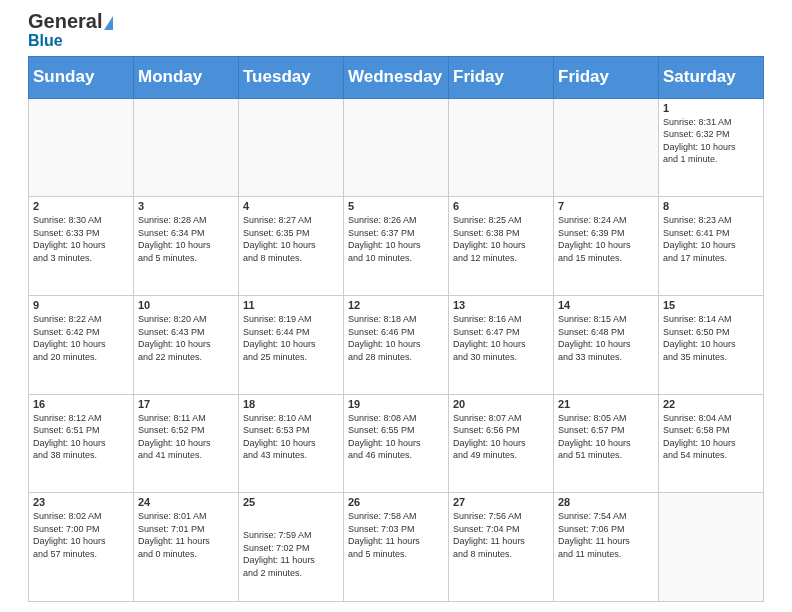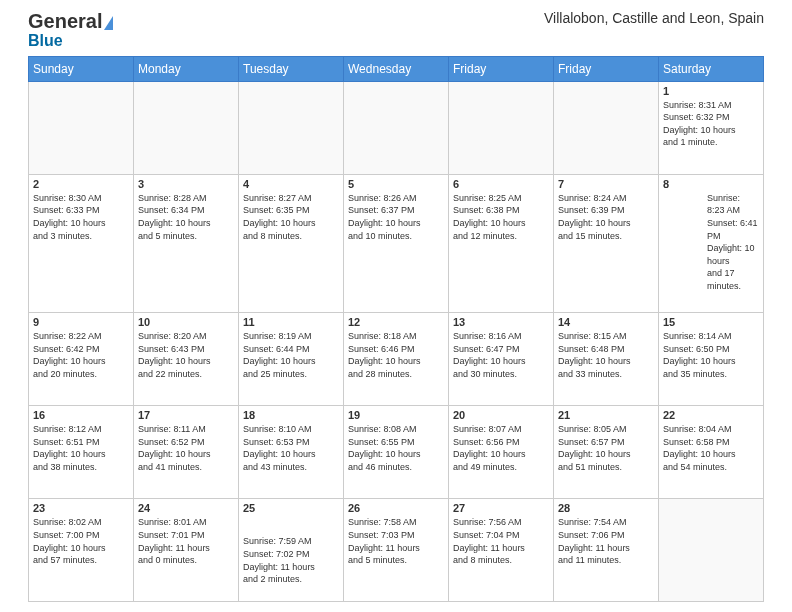--- a/index.html
+++ b/index.html
@@ -44,26 +44,26 @@
     .calendar {
       flex: 1;
       border: 1px solid #ccc;
       border-collapse: collapse;
       width: 100%;
       table-layout: fixed;
     }
     .calendar th {
       background: #4a90d9;
       color: #fff;
-      font-size: 12px;
-      font-weight: normal;
+      font-size: 17px;
+      font-weight: bold;
       padding: 4px 4px;
       text-align: left;
       border: 1px solid #3a7bc8;
-      height: 25px;
+      height: 42px;
     }
     .calendar td {
       border: 1px solid #ccc;
       vertical-align: top;
       padding: 3px 4px;
       font-size: 9.5px;
       color: #333;
       height: 82px;
       width: calc(100% / 7);
     }
@@ -95,21 +95,20 @@
   <div class="header">
     <div class="logo-wrapper">
       <div>
         <div style="font-size:20px;font-weight:bold;color:#333;line-height:1.1;">
           <span>General</span><span class="logo-shape"></span>
         </div>
         <div style="font-size:16px;font-weight:bold;color:#0369a1;line-height:1.1;">Blue</div>
       </div>
     </div>
     <div class="title-block">
-      <div class="subtitle">Villalobon, Castille and Leon, Spain</div>
     </div>
   </div>
 
   <table class="calendar">
     <thead>
       <tr>
         <th>Sunday</th>
         <th>Monday</th>
         <th>Tuesday</th>
         <th>Wednesday</th>
@@ -172,21 +171,21 @@
           </td>
           <td>
             <span class="day-num">7</span>
             <div class="day-info" style="white-space: pre-line;">Sunrise: 8:24 AM
 Sunset: 6:39 PM
 Daylight: 10 hours
 and 15 minutes.</div>
           </td>
           <td>
             <span class="day-num">8</span>
-            <div class="day-info" style="white-space: pre-line; margin-left: 44px;">Sunrise: 8:23 AM
+            <div class="day-info" style="white-space: pre-line;">Sunrise: 8:23 AM
 Sunset: 6:41 PM
 Daylight: 10 hours
 and 17 minutes.</div>
           </td>
         </tr>
         <tr>
           <td>
             <span class="day-num">9</span>
             <div class="day-info" style="white-space: pre-line;">Sunrise: 8:22 AM
 Sunset: 6:42 PM

